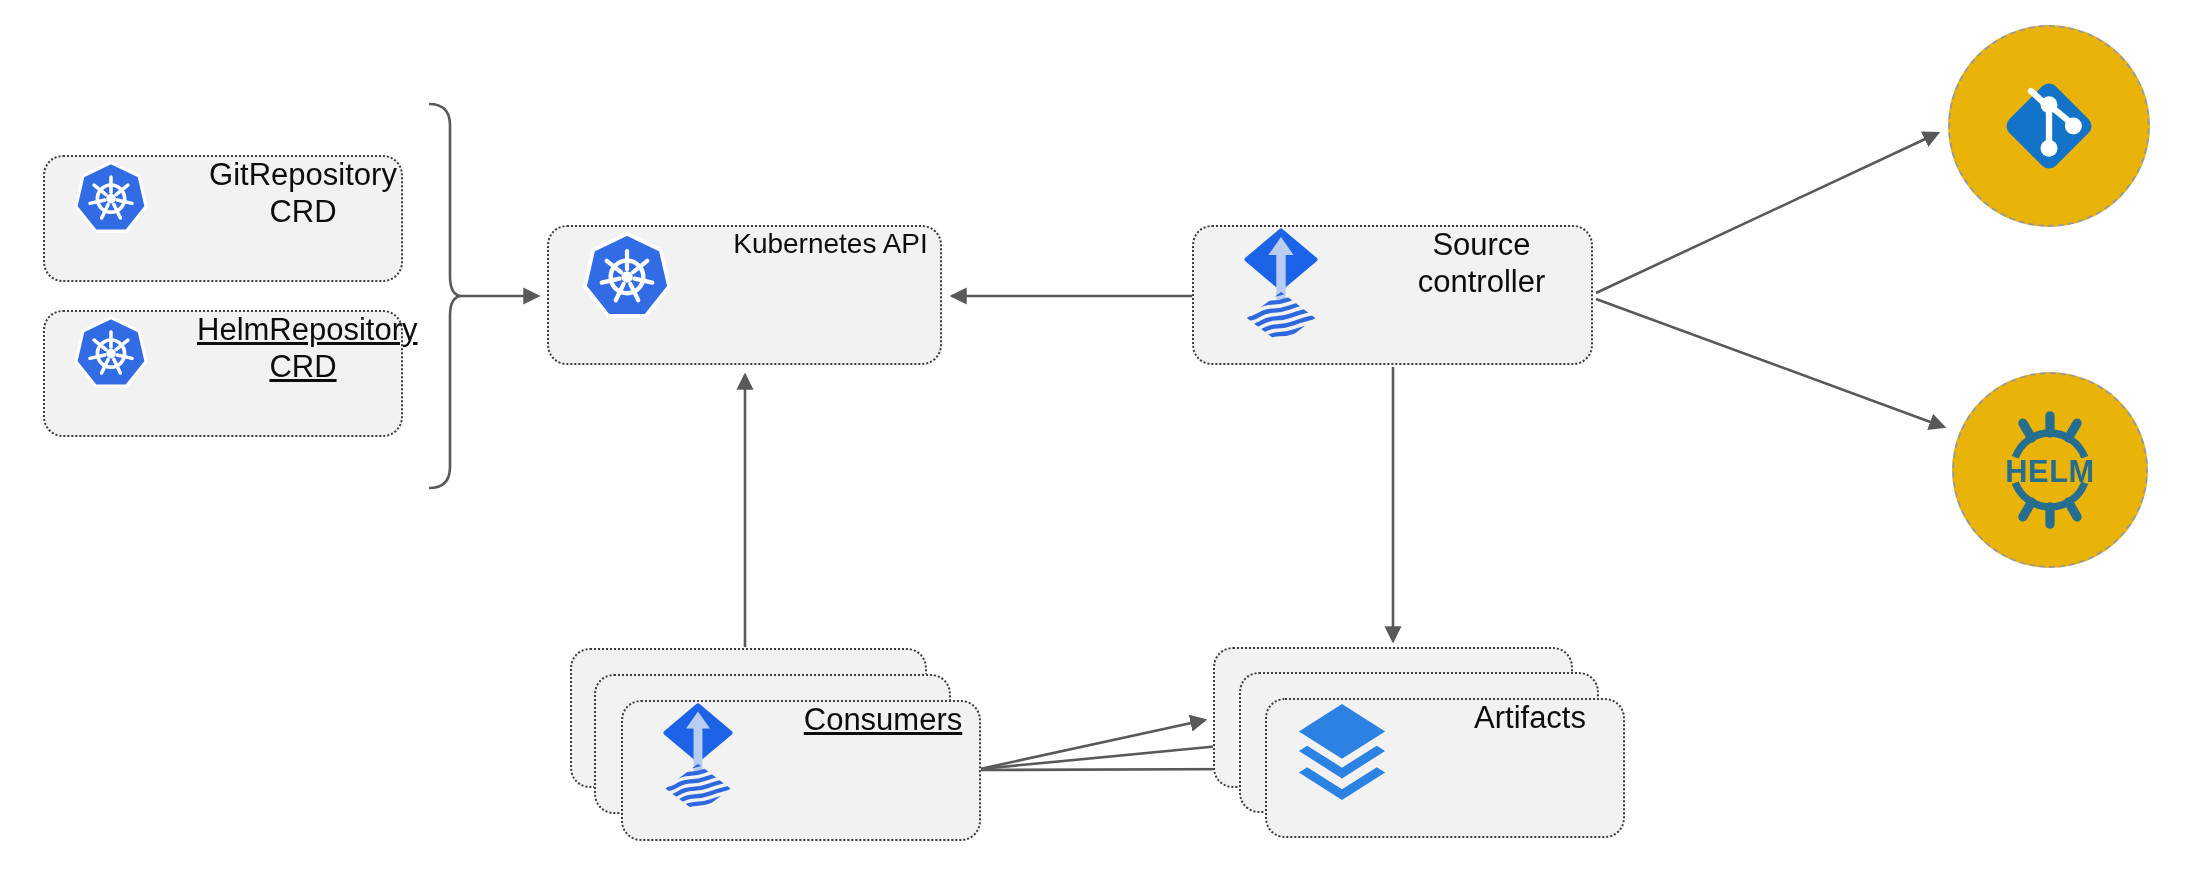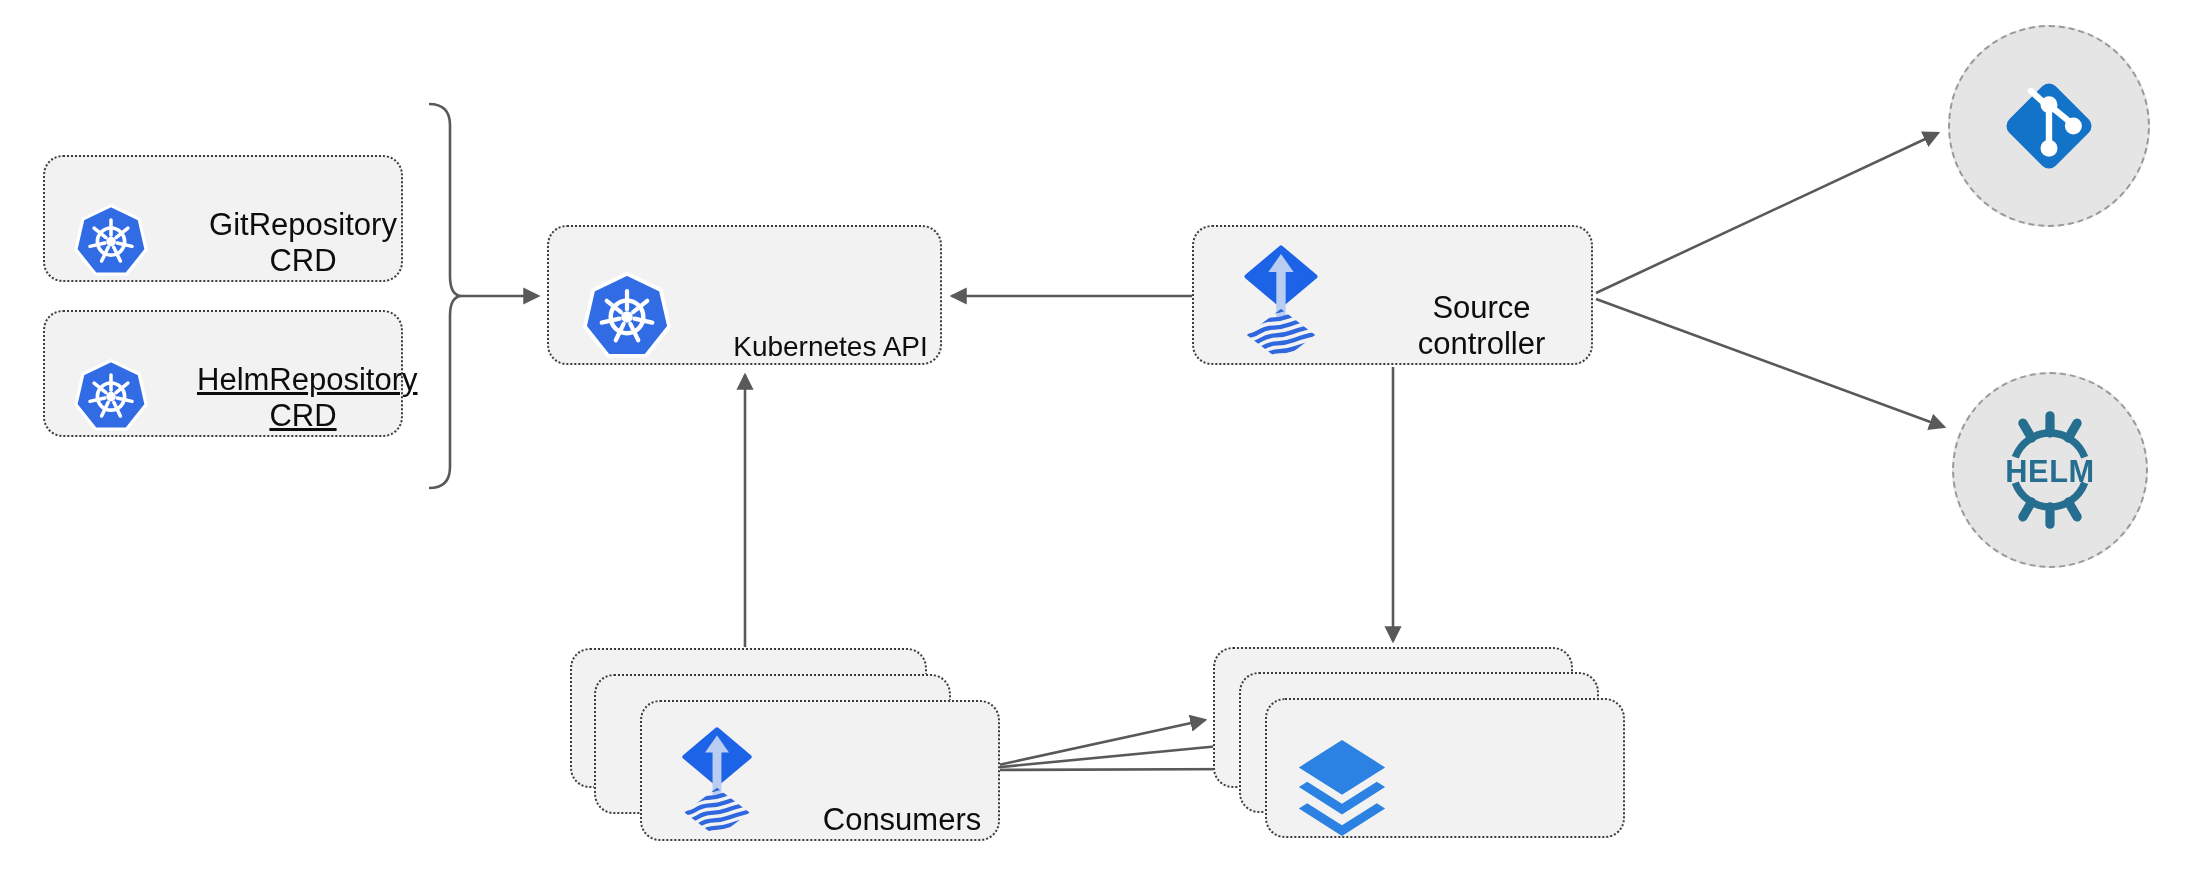--- a/index.html
+++ b/index.html
@@ -4,35 +4,35 @@
 <style>
   html,body{margin:0;padding:0;background:#ffffff;}
   .canvas{
     position:relative;width:2198px;height:878px;background:#ffffff;overflow:hidden;
     font-family:"Liberation Sans", sans-serif;color:#0d0d0d;
   }
   .connector-layer{position:absolute;left:0;top:0;width:2198px;height:878px;z-index:1;}
   .node{
     position:absolute;box-sizing:border-box;z-index:2;
     background:#f2f2f2;border:2px dotted #3c3c3c;border-radius:20px;
-    display:flex;align-items:flex-end;gap:46px;
+    display:flex;align-items:flex-start;gap:46px;
   }
   .stack-layer{
     position:absolute;box-sizing:border-box;z-index:2;
     background:#f2f2f2;border:2px dotted #3c3c3c;border-radius:20px;
   }
   .node-label{
     font-size:31px;line-height:1.18;text-align:center;color:#0d0d0d;
   }
   .label-flex{flex:1;display:flex;justify-content:center;align-items:center;}
   .crd-label{width:212px;}
   .sc-label{width:176px;}
   .remote{
     position:absolute;box-sizing:border-box;z-index:2;border-radius:50%;
-    background:#e5e5e5;border:2px dashed #999999;
+    background:#eab308;border:2px dashed #999999;
     display:flex;align-items:center;justify-content:center;
   }
   .icon{flex:0 0 auto;display:block;}
 </style>
 </head>
 <body>
 
 <div class="canvas">
 
   <svg class="connector-layer" width="2198" height="878" viewBox="0 0 2198 878" xmlns="http://www.w3.org/2000/svg">
@@ -166,21 +166,21 @@
         <line x1="50" y1="82" x2="50" y2="96"></line>
         <line x1="35" y1="78" x2="28" y2="90.1"></line>
         <line x1="65" y1="78" x2="72" y2="90.1"></line>
       </g>
       <text x="50" y="61.5" text-anchor="middle" font-family="Liberation Sans, sans-serif" font-size="25" font-weight="bold" letter-spacing="0.5" fill="#256E8F">HELM</text>
     </svg>
   </div>
 
   <div class="stack-layer" style="left:570px;top:648px;width:357px;height:140px;"></div>
   <div class="stack-layer" style="left:594px;top:674px;width:357px;height:140px;"></div>
-  <div class="node" style="left:640px;top:700px;width:360px;height:141px;padding-left:32px;">
+  <div class="node" style="left:621px;top:700px;width:360px;height:141px;padding-left:32px;text-decoration:underline;">
     <svg class="icon" width="86" height="113" viewBox="0 0 100 132">
       <path d="M50,4 L88,36 L50,68 L12,36 Z" fill="#1C63E7" stroke="#1C63E7" stroke-width="5" stroke-linejoin="round"></path>
       <rect x="44.8" y="26" width="10.4" height="56" fill="#B9CDF2"></rect>
       <path d="M50,11 L64,31 L36,31 Z" fill="#B9CDF2"></path>
       <defs>
           <clipPath id="wavesClipB">
             <path d="M50,72 L88,101 L50,130 L12,101 Z"></path>
           </clipPath>
         </defs>
       <g clip-path="url(#wavesClipB)">
@@ -202,15 +202,18 @@
   <div class="stack-layer" style="left:1213px;top:647px;width:360px;height:141px;"></div>
   <div class="stack-layer" style="left:1239px;top:672px;width:360px;height:141px;"></div>
   <div class="node" style="left:1265px;top:698px;width:360px;height:140px;padding-left:26px;">
     <svg class="icon" width="98" height="100" viewBox="0 0 100 102">
       <g fill="#2B82E3">
         <path d="M50,4 L94,32 L50,60 L6,32 Z"></path>
         <path d="M6,52 L50,80 L94,52 L85.5,46.6 L50,69 L14.5,46.6 Z"></path>
         <path d="M6,74 L50,102 L94,74 L85.5,68.6 L50,91 L14.5,68.6 Z"></path>
       </g>
     </svg>
+    <div class="label-flex">
+        <div class="node-label">Artifacts</div>
+      </div>
   </div>
 
 </div>
 
 </body></html>

